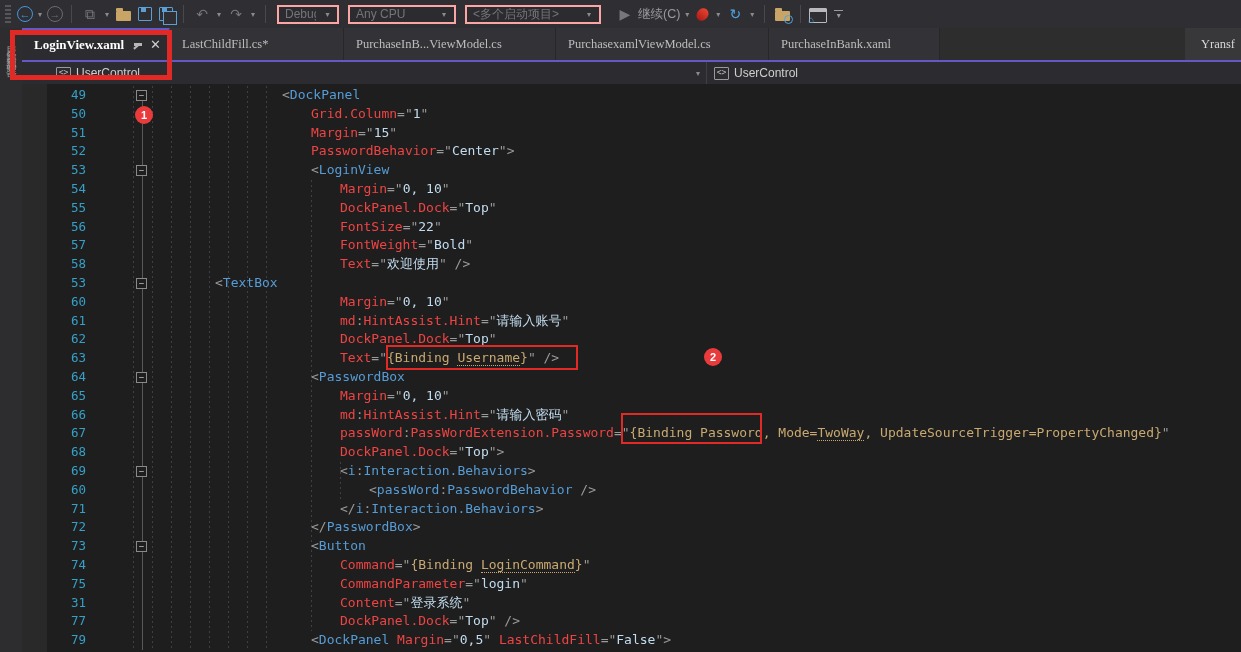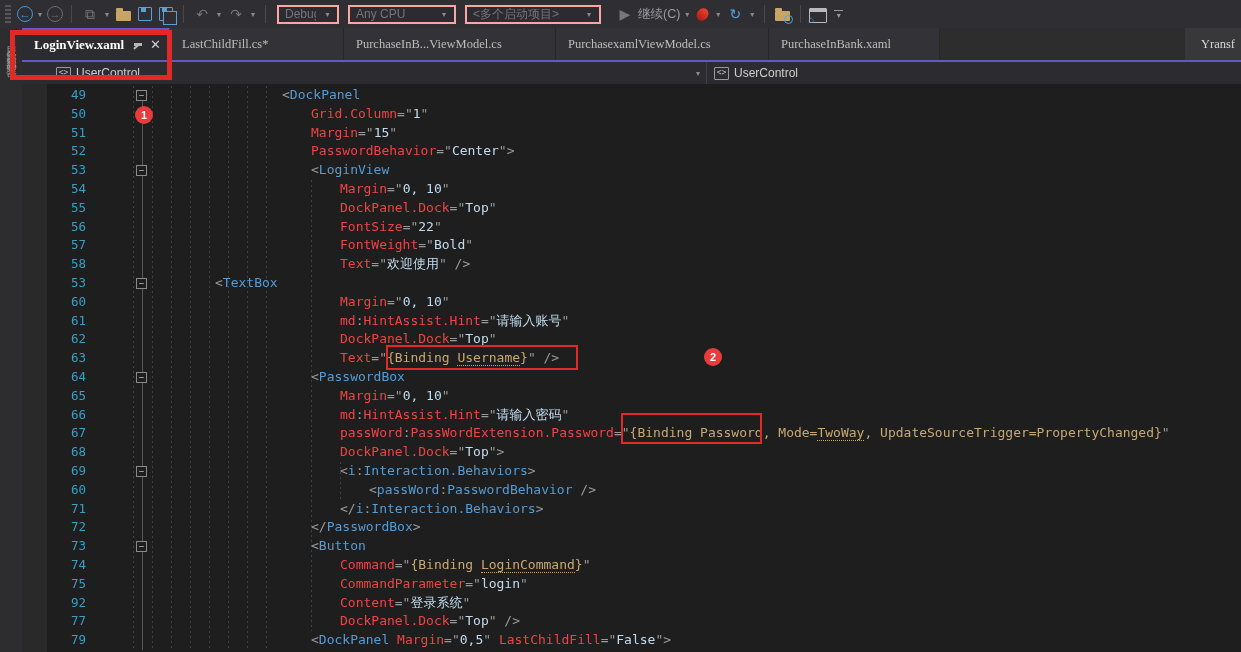--- a/index.html
+++ b/index.html
@@ -217,21 +217,21 @@
       <div class="code-line"><span class="ln">66</span><span class="foldcol"></span><span style="margin-left: 210px;"><span class="tk-a">md</span><span class="tk-d">:</span><span class="tk-a">HintAssist.Hint</span><span class="tk-d">="</span><span class="tk-v">请输入密码</span><span class="tk-d">"</span></span></div>
       <div class="code-line"><span class="ln">67</span><span class="foldcol"></span><span style="margin-left: 210px;"><span class="tk-a">passWord</span><span class="tk-d">:</span><span class="tk-a">PassWordExtension.Password</span><span class="tk-d">="</span><span class="tk-b">{Binding Password, Mode=</span><span class="tk-bu">TwoWay</span><span class="tk-b">, UpdateSourceTrigger=PropertyChanged}</span><span class="tk-d">"</span></span></div>
       <div class="code-line"><span class="ln">68</span><span class="foldcol"></span><span style="margin-left: 210px;"><span class="tk-a">DockPanel.Dock</span><span class="tk-d">="</span><span class="tk-v">Top</span><span class="tk-d">"&gt;</span></span></div>
       <div class="code-line"><span class="ln">69</span><span class="foldcol"></span><span style="margin-left: 210px;"><span class="tk-d">&lt;</span><span class="tk-e">i</span><span class="tk-d">:</span><span class="tk-e">Interaction.Behaviors</span><span class="tk-d">&gt;</span></span></div>
       <div class="code-line"><span class="ln">60</span><span class="foldcol"></span><span style="margin-left: 239px;"><span class="tk-d">&lt;</span><span class="tk-e">passWord</span><span class="tk-d">:</span><span class="tk-e">PasswordBehavior</span><span class="tk-d"> /&gt;</span></span></div>
       <div class="code-line"><span class="ln">71</span><span class="foldcol"></span><span style="margin-left: 210px;"><span class="tk-d">&lt;/</span><span class="tk-e">i</span><span class="tk-d">:</span><span class="tk-e">Interaction.Behaviors</span><span class="tk-d">&gt;</span></span></div>
       <div class="code-line"><span class="ln">72</span><span class="foldcol"></span><span style="margin-left: 181px;"><span class="tk-d">&lt;/</span><span class="tk-e">PasswordBox</span><span class="tk-d">&gt;</span></span></div>
       <div class="code-line"><span class="ln">73</span><span class="foldcol"></span><span style="margin-left: 181px;"><span class="tk-d">&lt;</span><span class="tk-e">Button</span></span></div>
       <div class="code-line"><span class="ln">74</span><span class="foldcol"></span><span style="margin-left: 210px;"><span class="tk-a">Command</span><span class="tk-d">="</span><span class="tk-b">{Binding </span><span class="tk-bu">LoginCommand</span><span class="tk-b">}</span><span class="tk-d">"</span></span></div>
       <div class="code-line"><span class="ln">75</span><span class="foldcol"></span><span style="margin-left: 210px;"><span class="tk-a">CommandParameter</span><span class="tk-d">="</span><span class="tk-v">login</span><span class="tk-d">"</span></span></div>
-      <div class="code-line"><span class="ln">92</span><span class="foldcol"></span><span style="margin-left: 210px;"><span class="tk-a">Content</span><span class="tk-d">="</span><span class="tk-v">登录系统</span><span class="tk-d">"</span></span></div>
+      <div class="code-line"><span class="ln">31</span><span class="foldcol"></span><span style="margin-left: 210px;"><span class="tk-a">Content</span><span class="tk-d">="</span><span class="tk-v">登录系统</span><span class="tk-d">"</span></span></div>
       <div class="code-line"><span class="ln">77</span><span class="foldcol"></span><span style="margin-left: 210px;"><span class="tk-a">DockPanel.Dock</span><span class="tk-d">="</span><span class="tk-v">Top</span><span class="tk-d">" /&gt;</span></span></div>
       <div class="code-line"><span class="ln">79</span><span class="foldcol"></span><span style="margin-left: 181px;"><span class="tk-d">&lt;</span><span class="tk-e">DockPanel</span><span class="tk-d"> </span><span class="tk-a">Margin</span><span class="tk-d">="</span><span class="tk-v">0,5</span><span class="tk-d">" </span><span class="tk-a">LastChildFill</span><span class="tk-d">="</span><span class="tk-v">False</span><span class="tk-d">"&gt;</span></span></div>
     </div>
   <div id="foldboxes">
       <div class="foldbox" style="top: 6px;">−</div>
       <div class="foldbox" style="top: 81.2px;">−</div>
       <div class="foldbox" style="top: 194px;">−</div>
       <div class="foldbox" style="top: 288px;">−</div>
       <div class="foldbox" style="top: 382px;">−</div>
       <div class="foldbox" style="top: 457.2px;">−</div>

